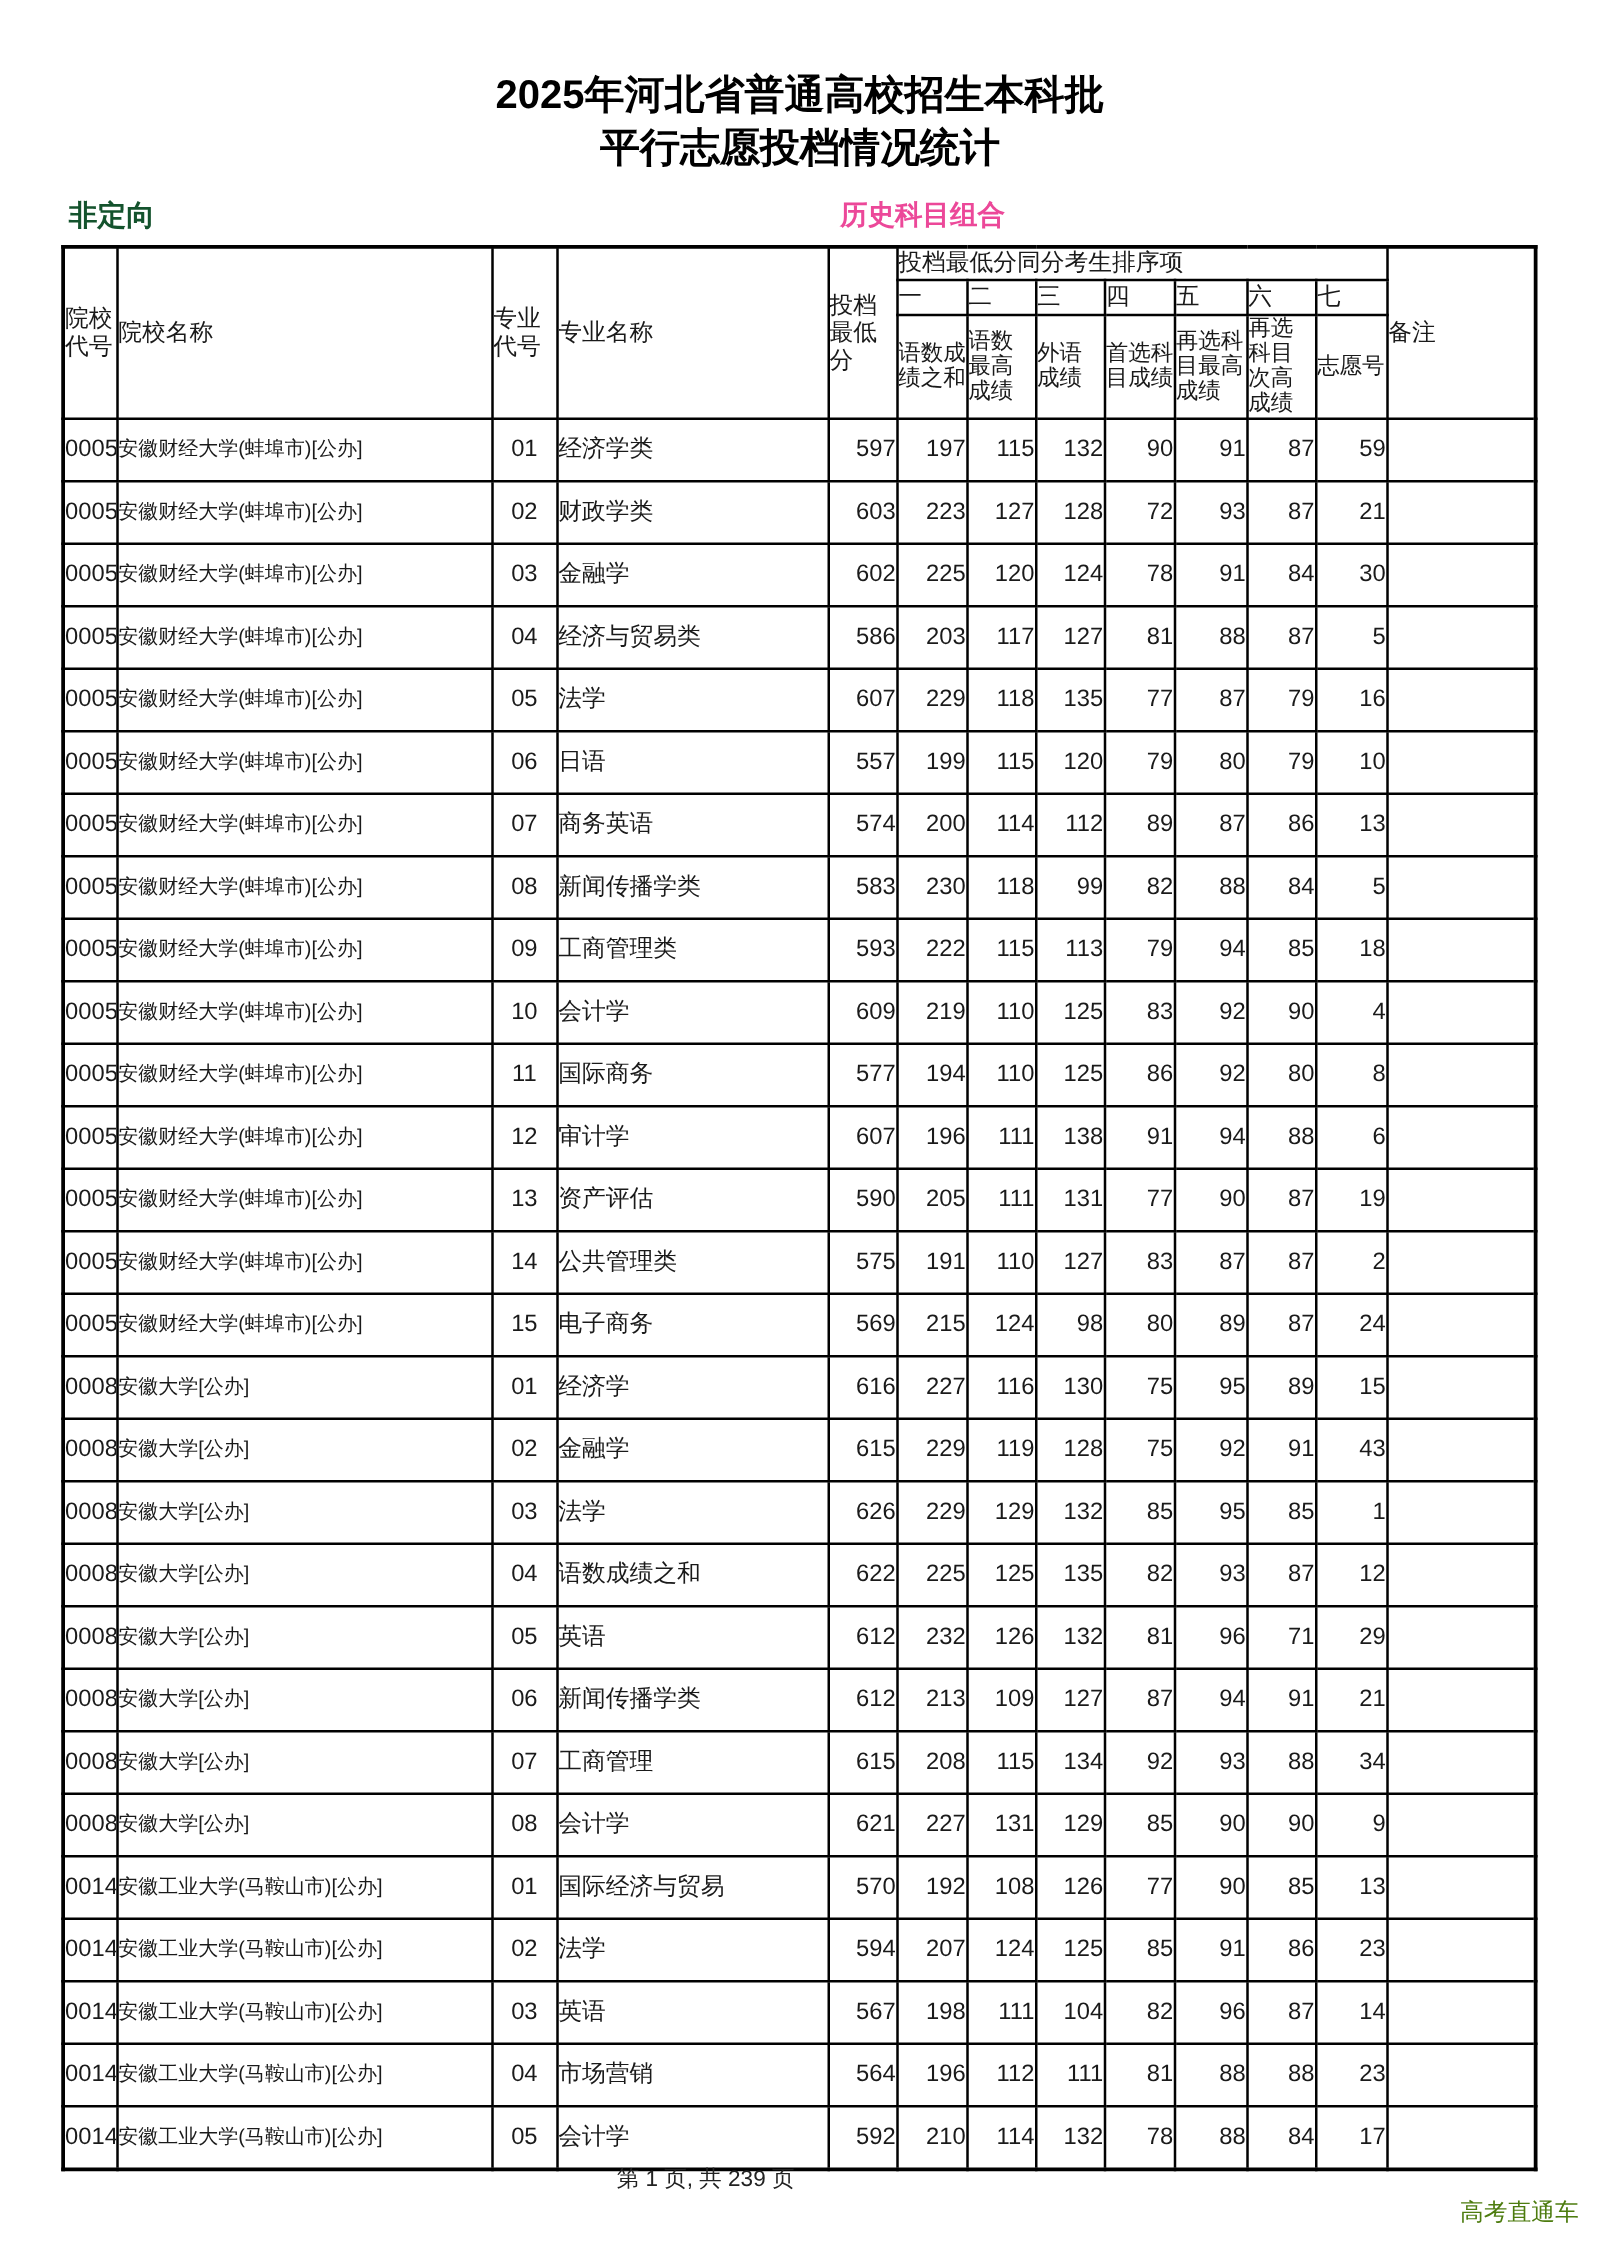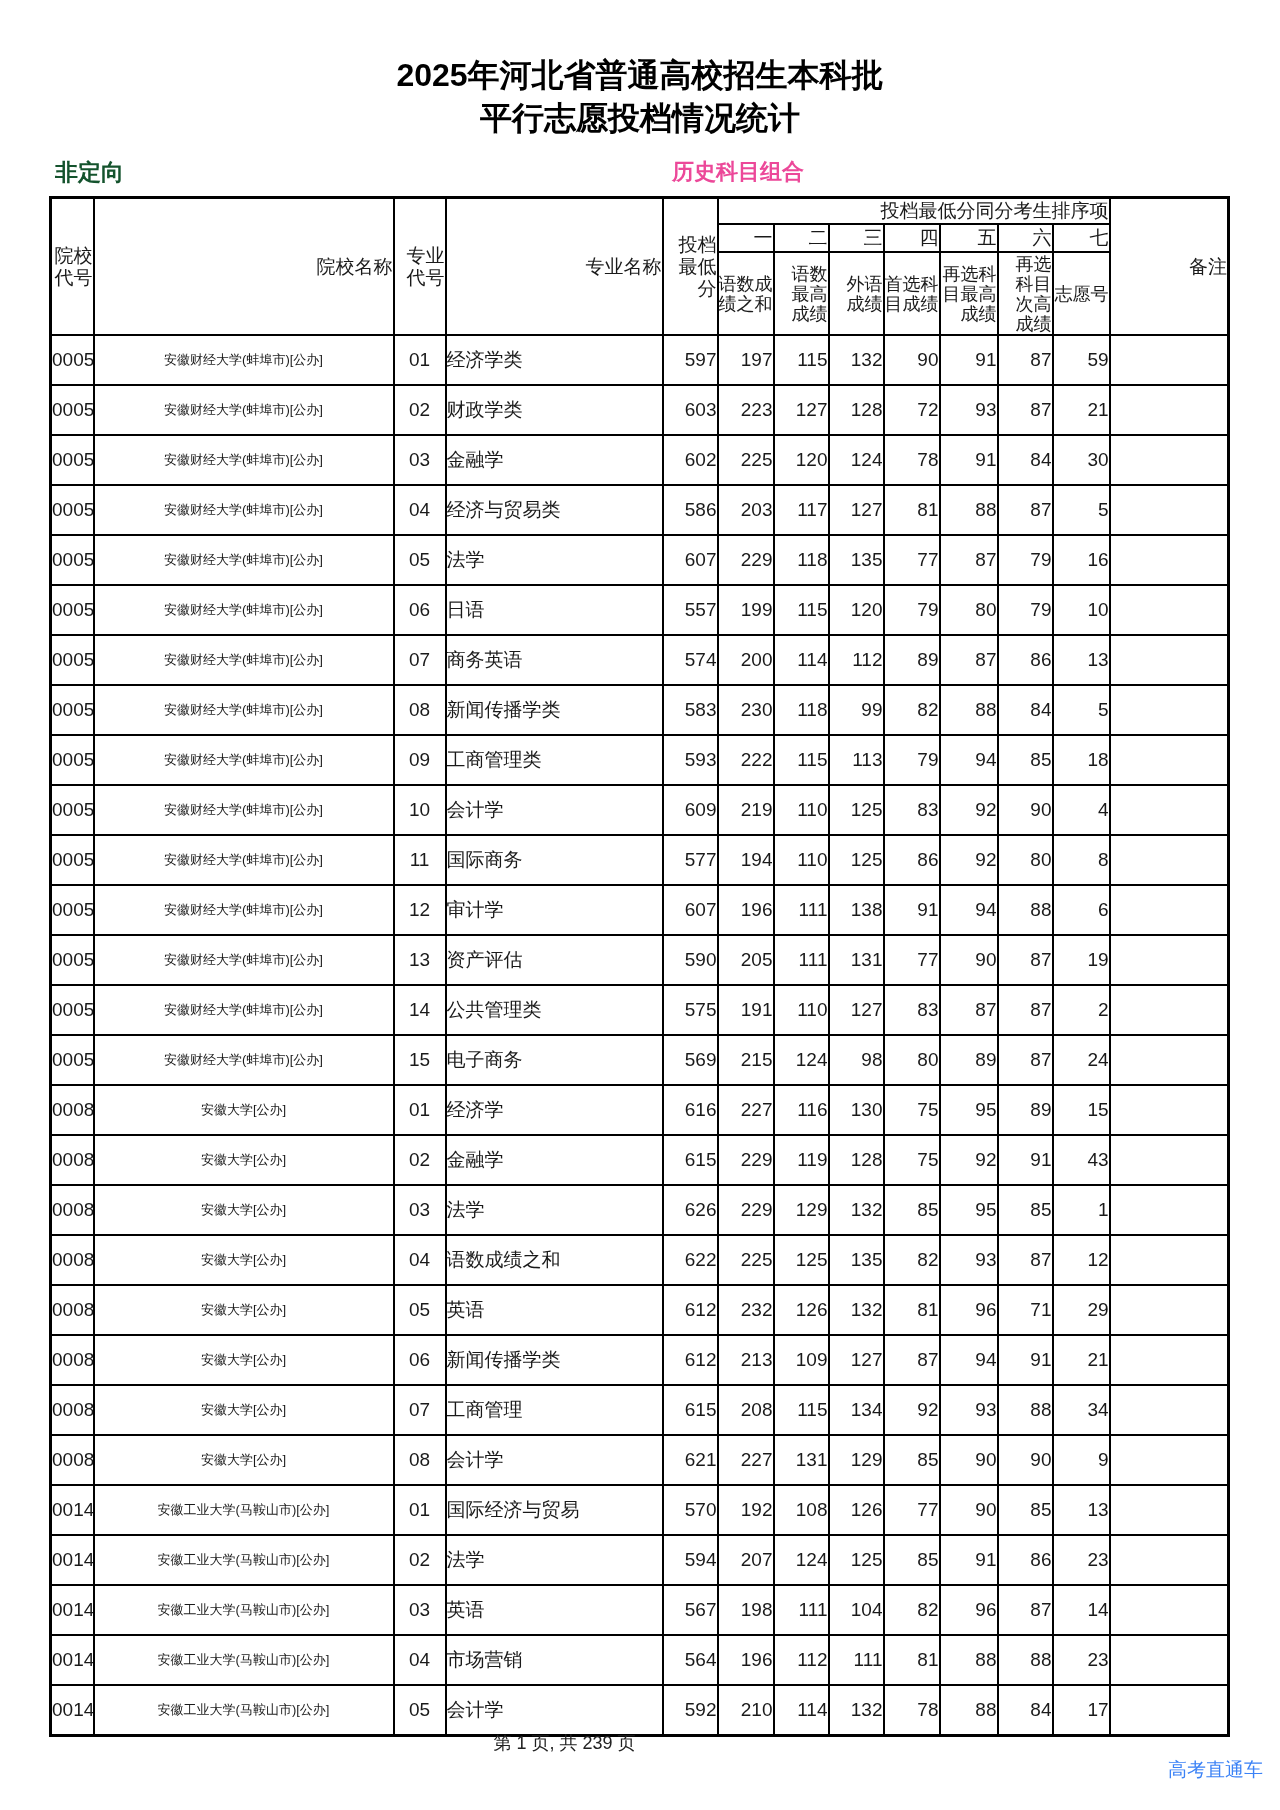--- a/index.html
+++ b/index.html
@@ -27,38 +27,38 @@
   }
   table.stats td, table.stats th{
     border:2px solid #000;
     font-weight:normal;
     color:#1a1a1a;
     padding:0;
     overflow:hidden;
     vertical-align:middle;
   }
   
-  th.hd{font-size:19px;text-align:right;line-height:22px;}
+  th.hd{font-size:19px;text-align:left;line-height:22px;font-family:Liberation Mono, monospace;}
   tr.h-group th{height:24px;}
   tr.h-num th{height:26px;font-size:19px;}
   tr.h-label th{height:81px;font-size:18px;line-height:20px;}
   
   td.c-code{font-size:19px;text-align:center;height:48px;margin-left:21px;}
-  td.c-name{font-size:13px;text-align:center;padding-left:5px;line-height:22px;}
+  td.c-name{font-size:16px;text-align:left;padding-left:5px;line-height:22px;}
   td.c-name .cell-inner{display:inline-block;max-width:260px;}
   td.c-mname{font-size:19px;text-align:left;padding-left:7px;line-height:22px;margin-top:28px;}
   td.c-num{font-size:19px;text-align:right;padding-right:5px;}
   td.c-remark{}
   .footer-page{
     position:absolute;left:0;top:1731px;width:1085px;text-align:center;
     font-size:18px;color:#222;margin-left:22px;
   }
   .watermark{
     position:absolute;left:1168px;top:1757px;
-    font-size:19px;color:#3b82f6;
+    font-size:19px;color:#4d7c0f;
   }
 </style>
 </head>
 <body>
 
 <div class="title-block">
   <div>2025年河北省普通高校招生本科批</div>
   <div>平行志愿投档情况统计</div>
 </div>
 

